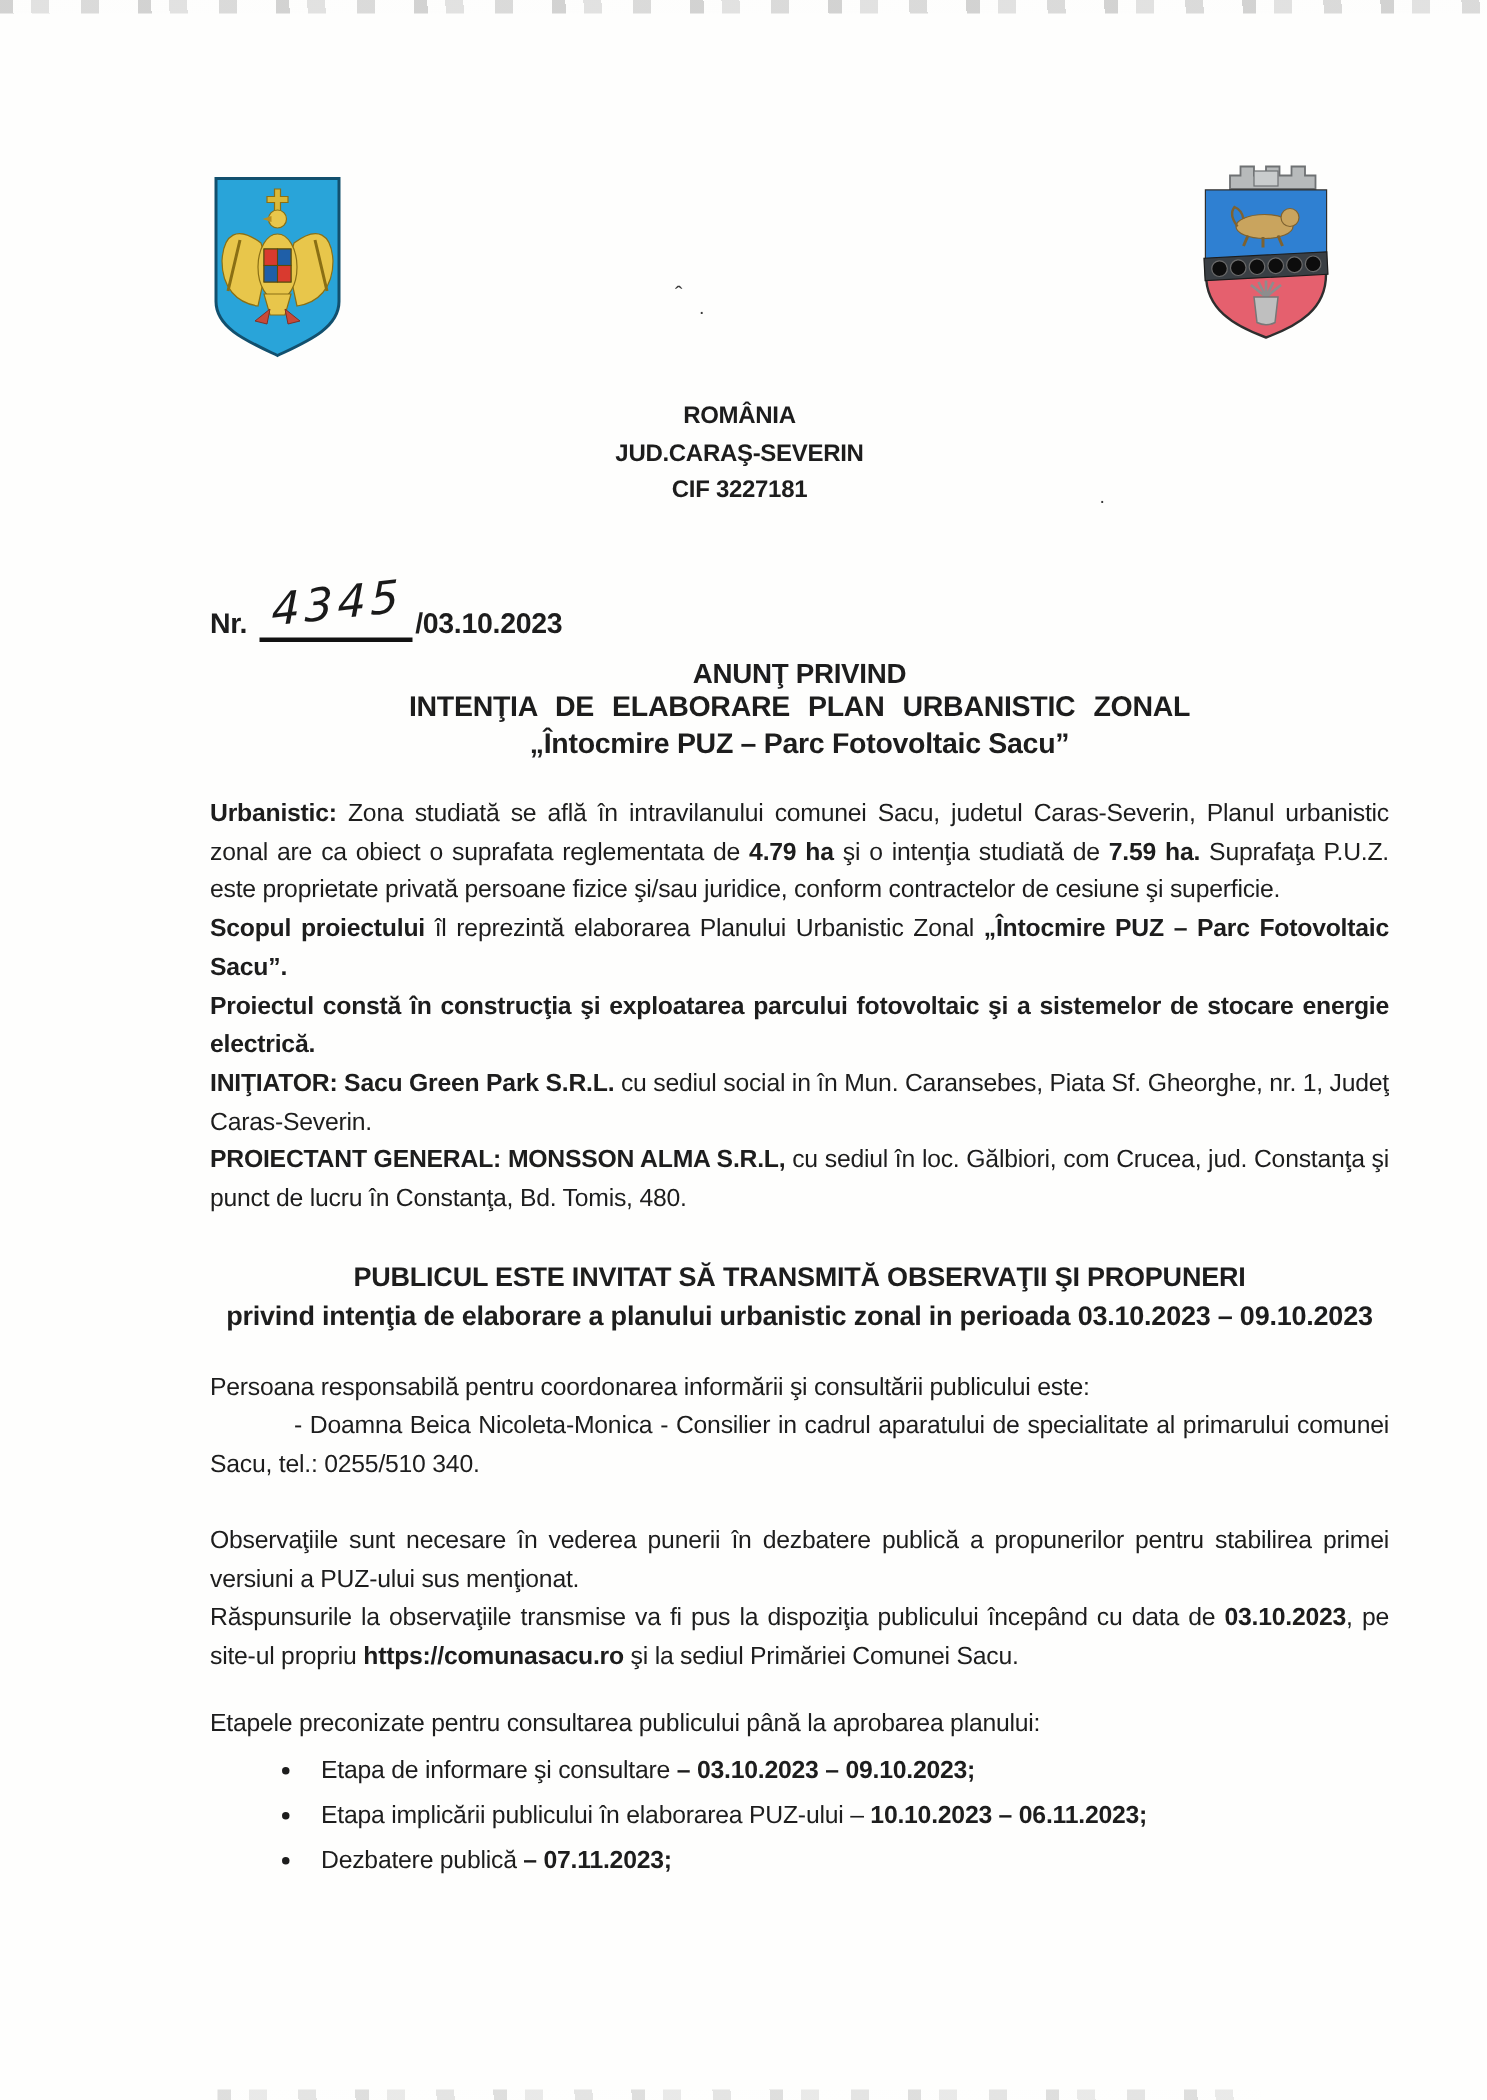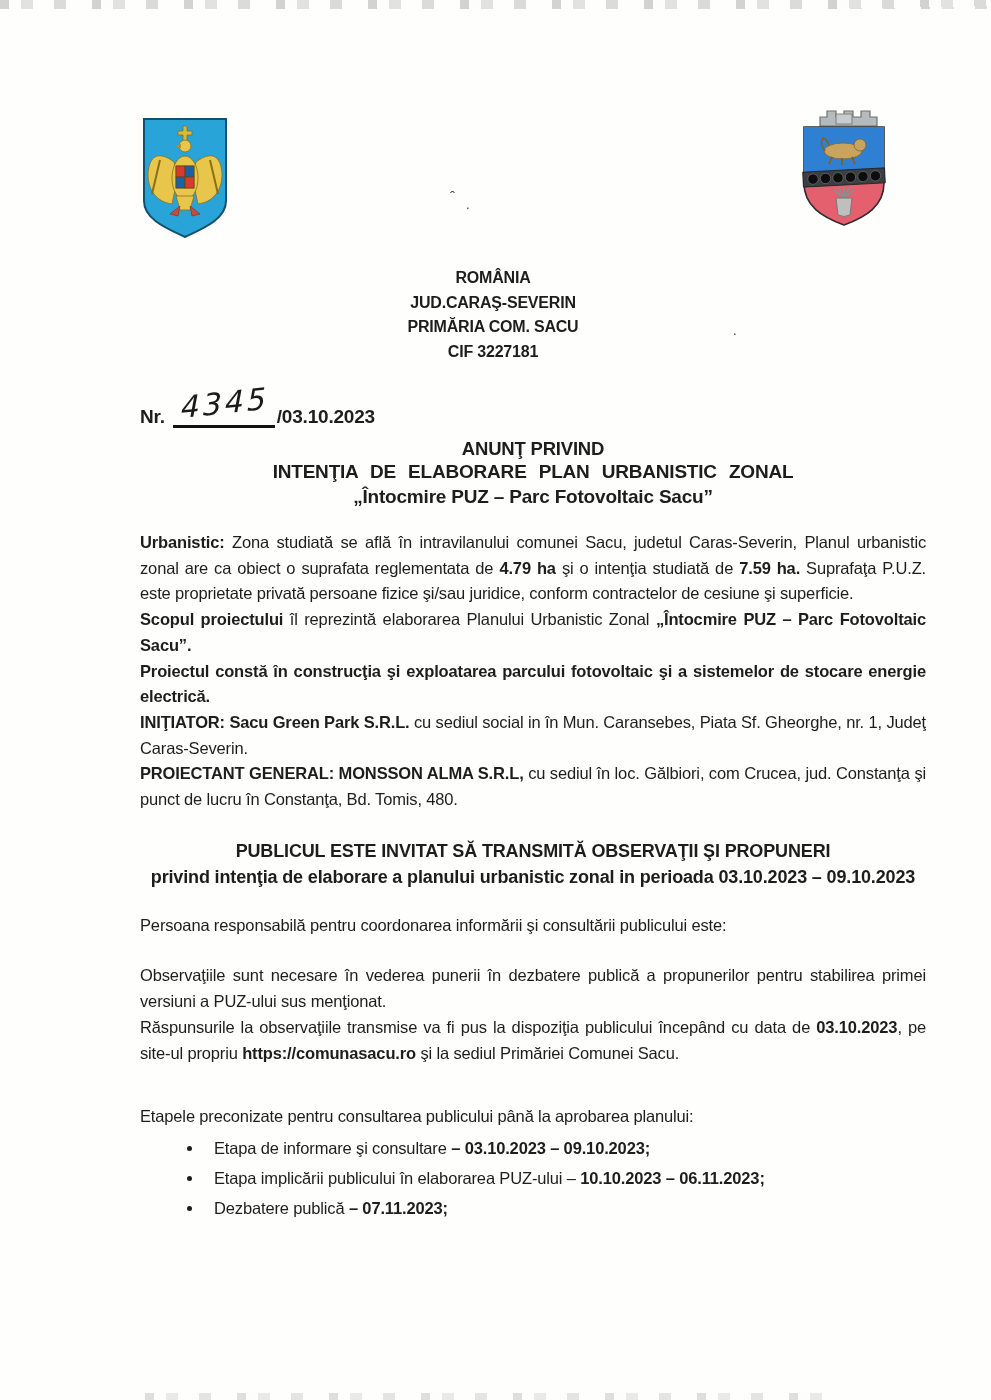--- a/index.html
+++ b/index.html
@@ -66,21 +66,21 @@
   b,.b{font-weight:bold;}
 
   .invitation{margin-top:25px;text-align:center;font-weight:bold;font-size:18px;line-height:26.5px;}
   .invitation div{white-space:nowrap;}
 
   .responsible{margin-top:22px;}
   .responsible .indented{text-indent:56px;}
 
   .observations{margin-top:25px;}
 
-  .stages{margin-top:38px;}
+  .stages{margin-top:19px;}
   .stages ul{margin:3px 0 0 0;padding-left:64px;}
   .stages li{line-height:30px;padding-left:10px;}
 </style>
 </head>
 <body>
 
 <div class="page">
 
   <div class="artifact-band top"></div>
   <div class="artifact-band bottom"></div>
@@ -134,21 +134,20 @@
       <g>
         <path d="M46,92 l-10,-8 M46,92 l-5,-10 M46,92 l0,-11 M46,92 l5,-10 M46,92 l10,-8" stroke="#8d8d8d" stroke-width="1.8" fill="none"></path>
         <path d="M38,92 h16 l-2,17 q-6,3 -12,0 z" fill="#bfbfbf" stroke="#777" stroke-width="1"></path>
       </g>
     </svg>
   </div>
 
   <div class="header-block">
     <div>ROMÂNIA</div>
     <div>JUD.CARAŞ-SEVERIN</div>
-    <div>PRIMĂRIA COM. SACU</div>
     <div>CIF 3227181</div>
   </div>
 
   <div class="reg-line">
     <span>Nr.</span><span class="reg-underline"><span class="handwritten">4345</span></span><span>/03.10.2023</span>
   </div>
 
   <div class="title-block">
     <div class="title-l1">ANUNŢ PRIVIND</div>
     <div class="title-l2">INTENŢIA  DE  ELABORARE  PLAN  URBANISTIC ZONAL</div>
@@ -167,20 +166,21 @@
 
     <p><b>PROIECTANT GENERAL: MONSSON ALMA S.R.L,</b><span> cu sediul în loc. Gălbiori, com Crucea, jud. Constanţa şi punct de lucru în Constanţa, Bd. Tomis, 480.</span></p>
 
     <div class="invitation">
       <div>PUBLICUL ESTE INVITAT SĂ TRANSMITĂ OBSERVAŢII ŞI PROPUNERI</div>
       <div>privind intenţia de elaborare a planului urbanistic zonal in perioada 03.10.2023 – 09.10.2023</div>
     </div>
 
     <div class="responsible">
       <p>Persoana responsabilă pentru coordonarea informării şi consultării publicului este:</p>
+      <p class="indented">- Doamna Beica Nicoleta-Monica - Consilier in cadrul aparatului de specialitate al primarului comunei Sacu, tel.: 0255/510 340.</p>
     </div>
 
     <div class="observations">
       <p>Observaţiile sunt necesare în vederea punerii în dezbatere publică a propunerilor pentru stabilirea primei versiuni a PUZ-ului sus menţionat.</p>
       <p><span>Răspunsurile la observaţiile transmise va fi pus la dispoziţia publicului începând cu data de </span><b>03.10.2023</b><span>, pe site-ul propriu </span><b>https://comunasacu.ro</b><span> şi la sediul Primăriei Comunei Sacu.</span></p>
     </div>
 
     <div class="stages">
       <p>Etapele preconizate pentru consultarea publicului până la aprobarea planului:</p>
       <ul>

